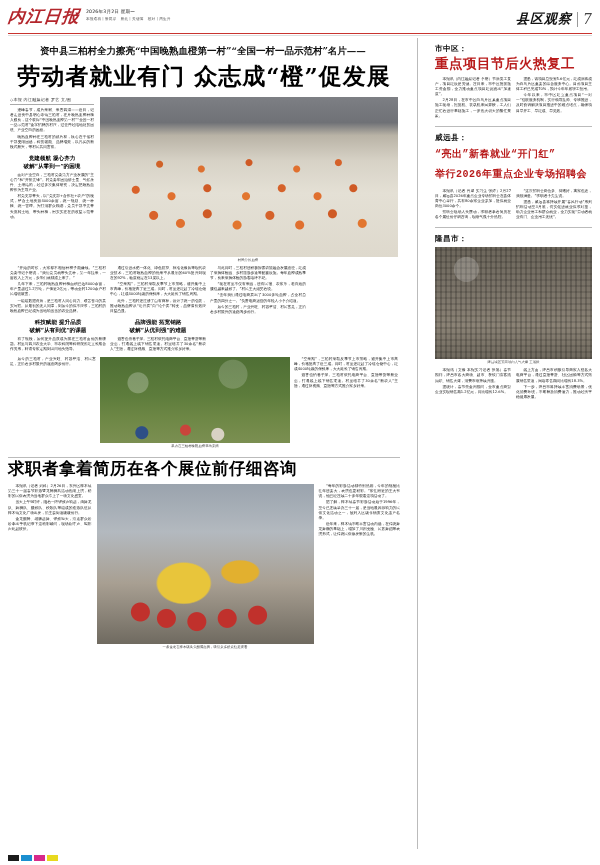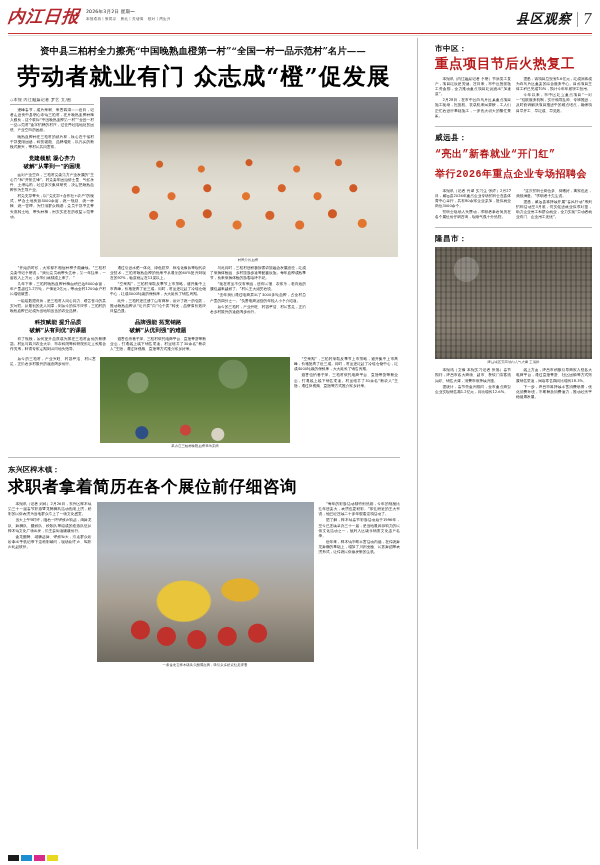--- a/index.html
+++ b/index.html
@@ -249,21 +249,20 @@
           <div style="flex:1;" class="col">
             <p>“空果期”，三柏村采取反季节上市策略，避开集中上市高峰，价格提高了近三成。同时，村里还建起了冷链仓储中心，建成4000吨级的保鲜库，大大延长了销售周期。</p>
             <p>酒香也怕巷子深。三柏村依托电商平台、直播带货等新业态，打通线上线下销售渠道。村里培养了30余名“新农人”主播，通过短视频、直播等方式推介家乡好果。</p>
           </div>
         </div>
       </div>
 
       <div class="bottom-rule" style="margin-top:8px;"></div>
 
       <div>
-        <div class="bsec-kicker">东兴区椑木镇：</div>
         <div class="bsec-title">求职者拿着简历在各个展位前仔细咨询</div>
         <div class="bsec-body">
           <div class="bsec-textcol">
             <p>本报讯（记者 刘科）2月26日，东兴区椑木镇第三十一届春节彩游暨龙腾狮跃活动热闹上演，精彩的民俗表演为当地群众奉上了一场文化盛宴。</p>
             <p>当天上午9时许，随着一阵锣鼓声响起，由舞龙队、舞狮队、腰鼓队、秧歌队等组成的巡游队伍从椑木镇文化广场出发，沿主要街道缓缓前行。</p>
             <p>金龙翻腾、雄狮起舞、锣鼓喧天，沿途群众纷纷拿出手机记录下这精彩瞬间，现场欢呼声、喝彩声此起彼伏。</p>
           </div>
           <div>
             <div class="photo ph-dragon img-dragon"></div>
             <div class="cap">一条金龙在椑木镇街头翻腾起舞，吸引众多群众驻足观看</div>

